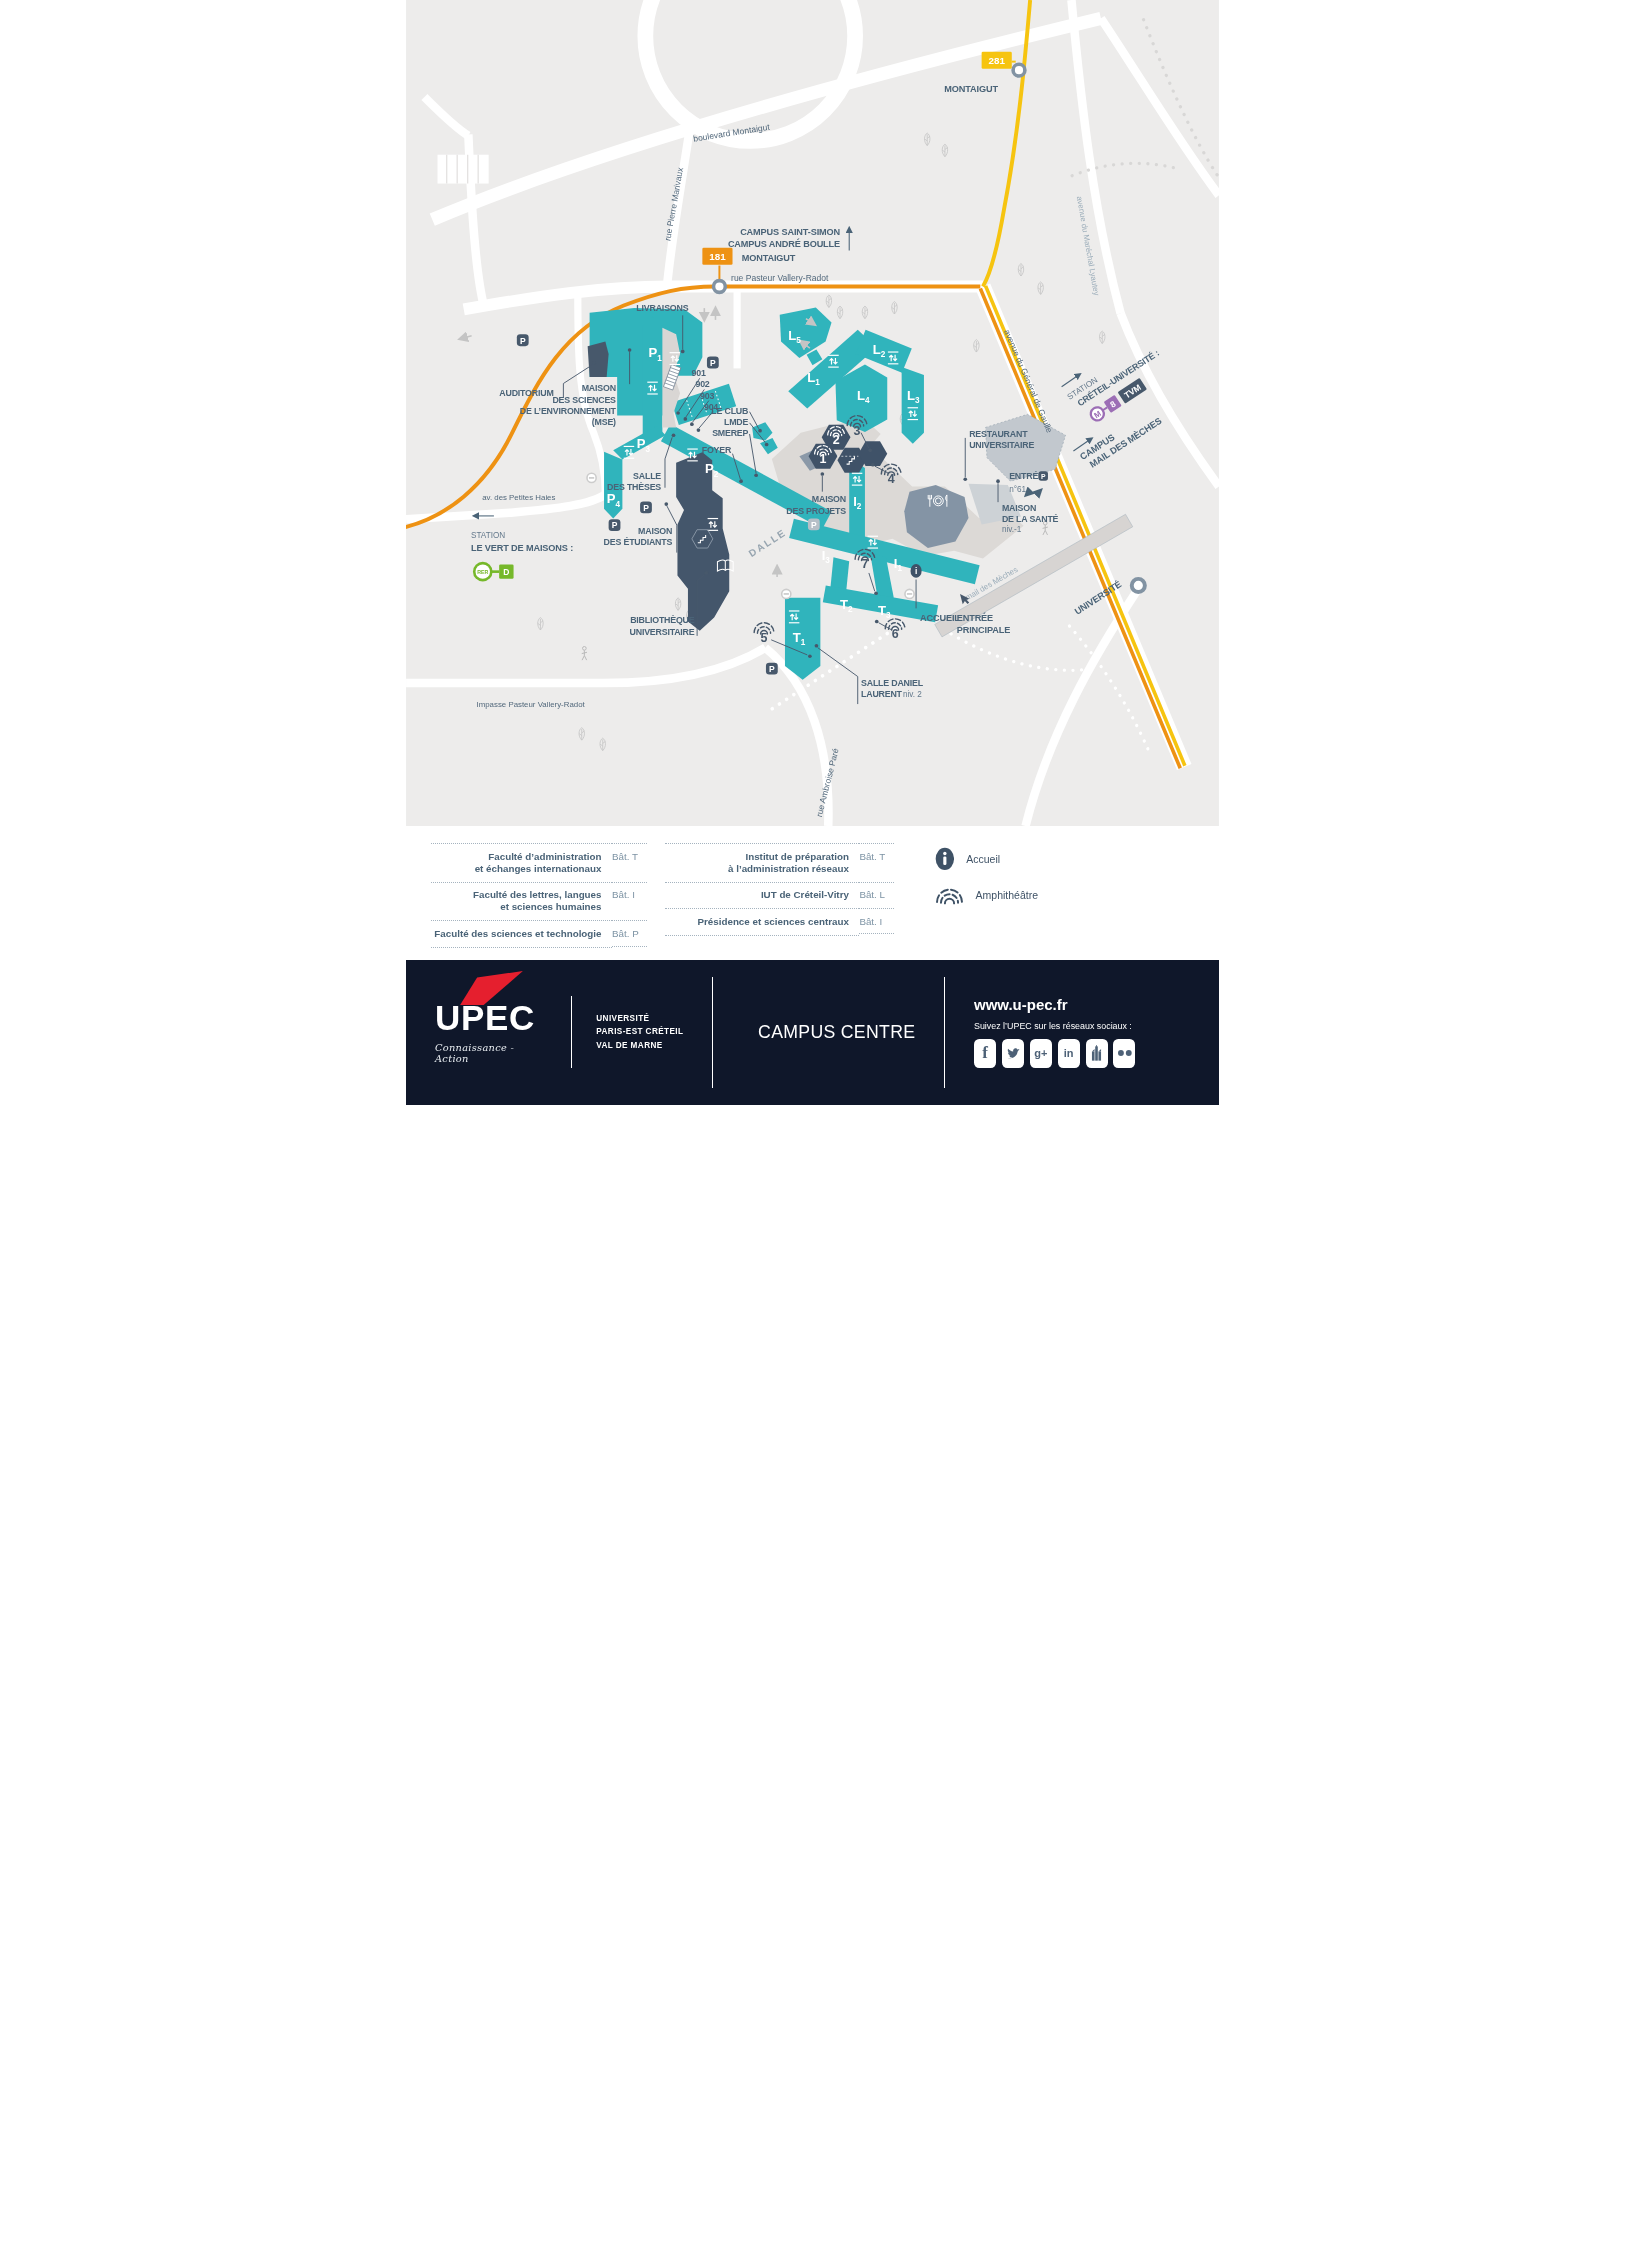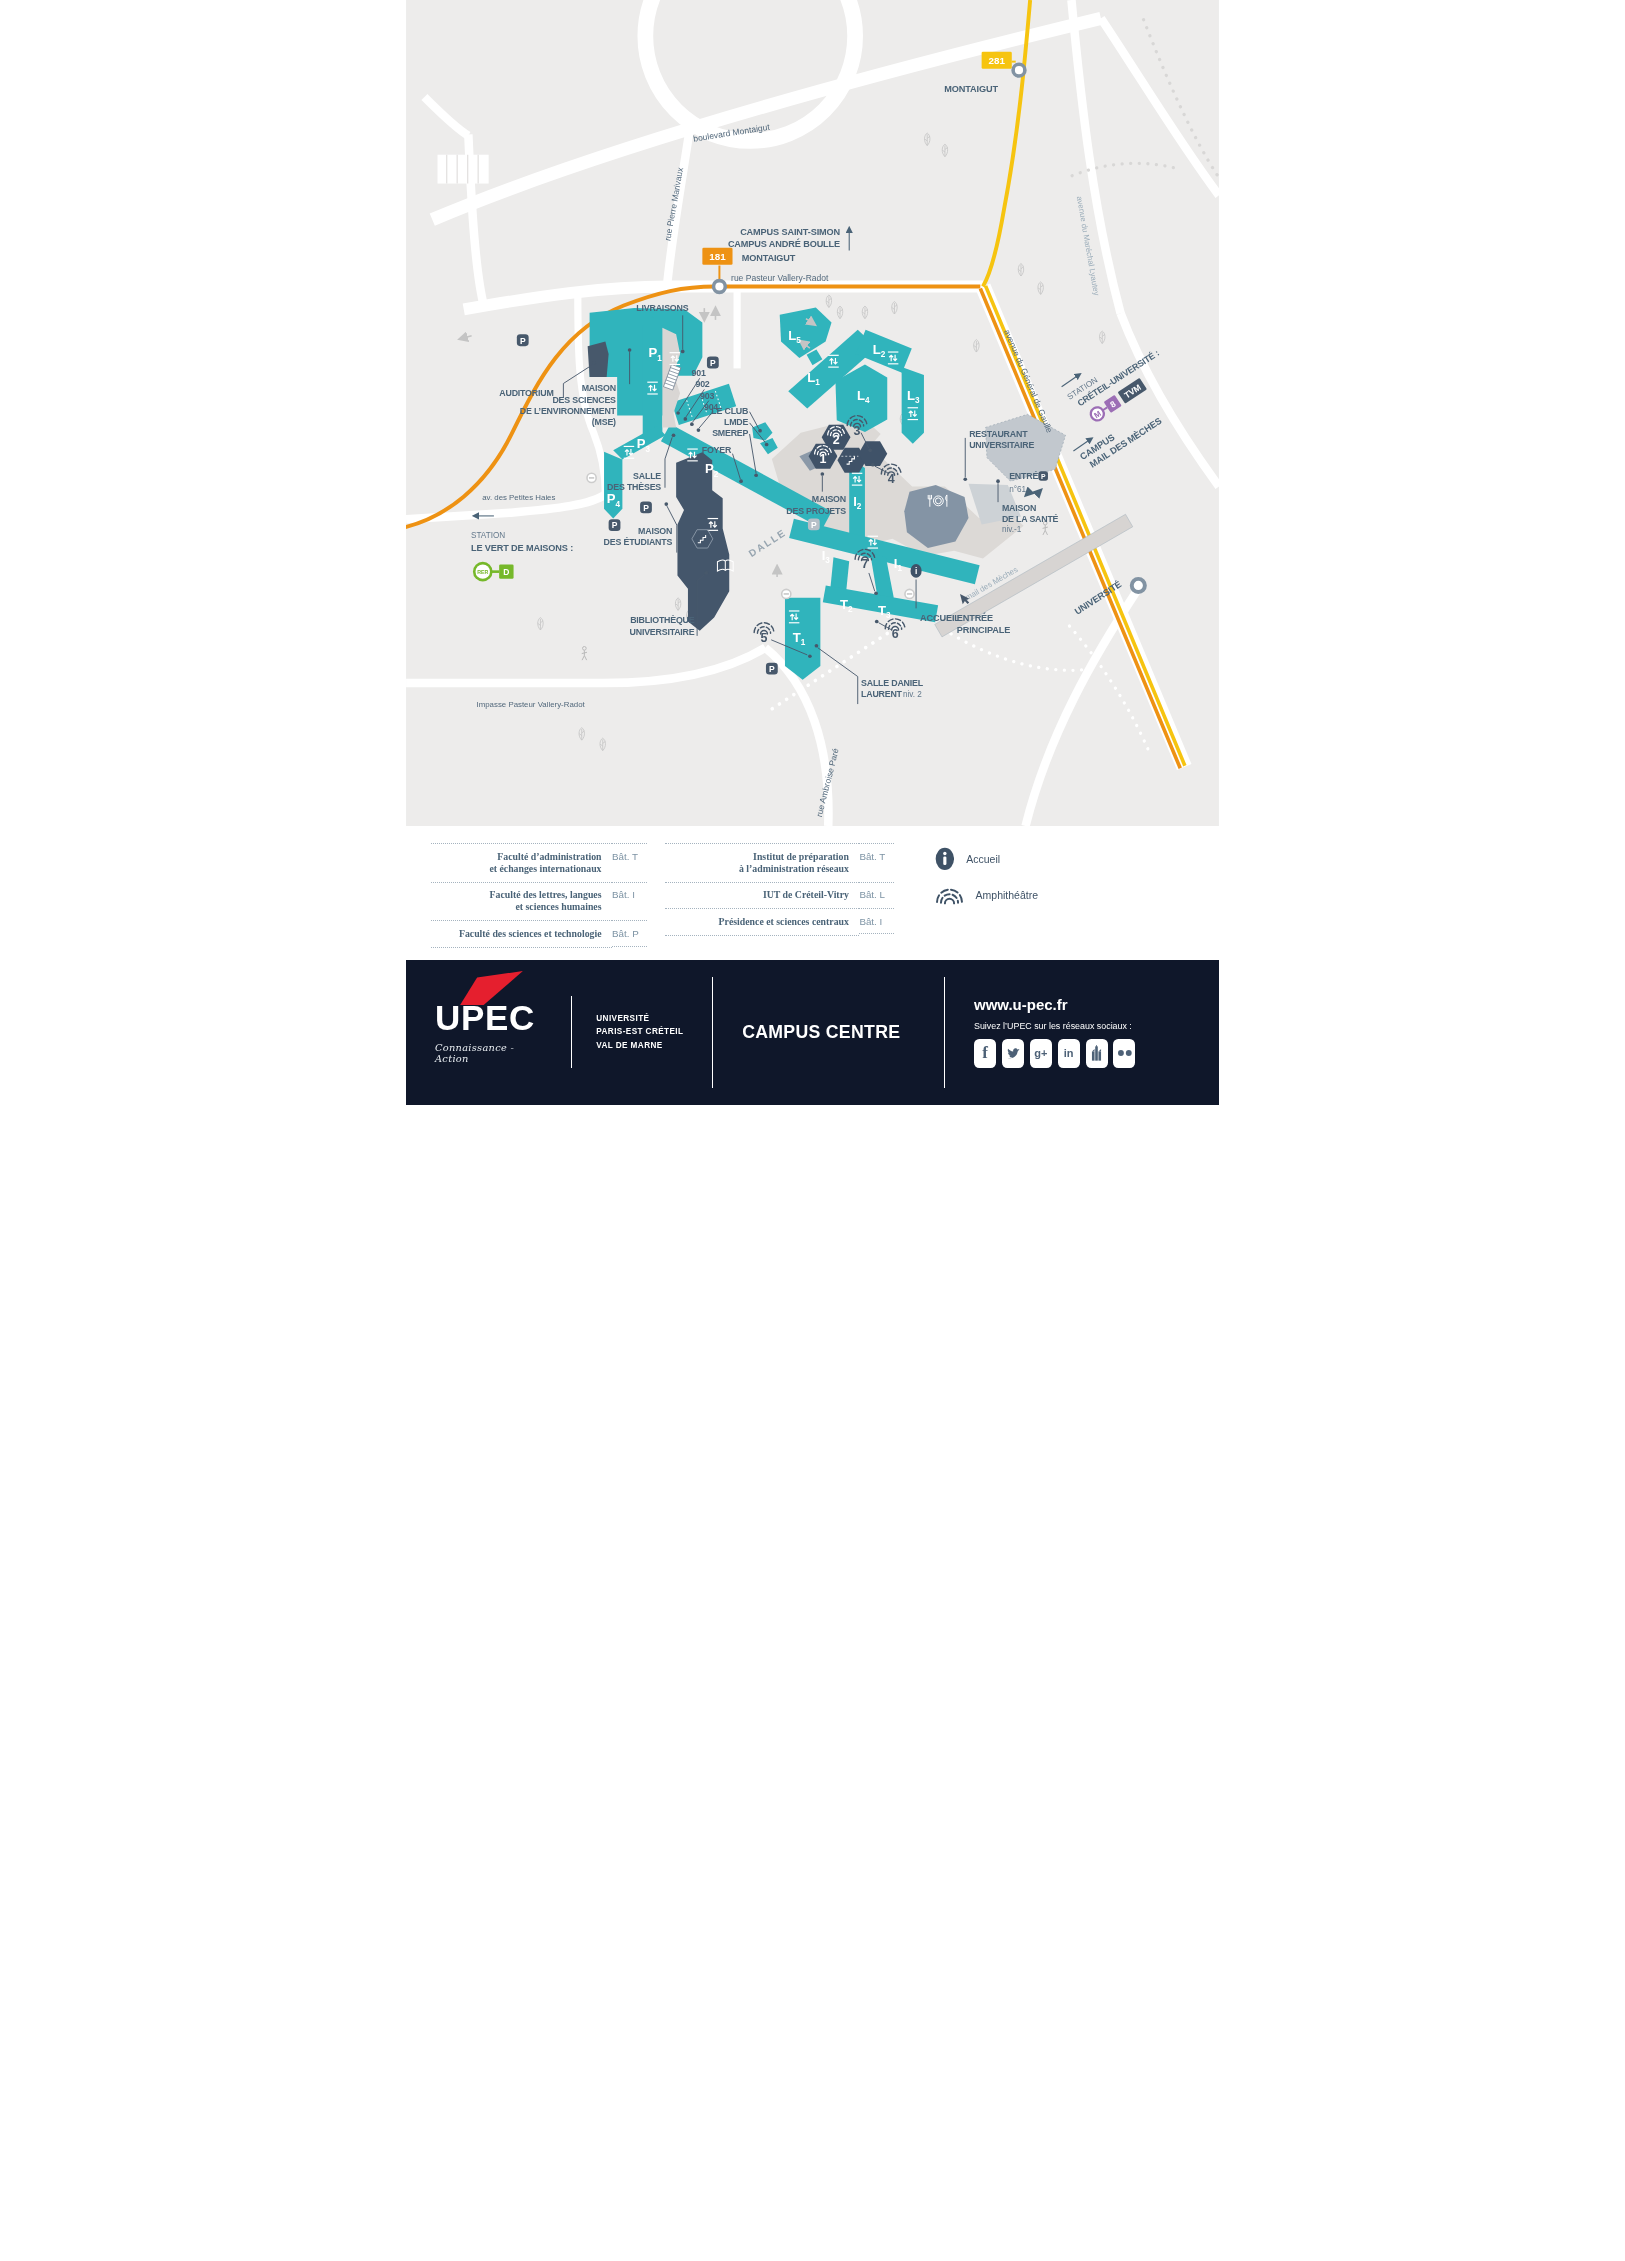--- a/index.html
+++ b/index.html
@@ -25,33 +25,33 @@
   .dot{fill:#47586b;}
   
   .legend{display:flex;padding:17px 19.7px 11.8px 25px;background:#fff;gap:18.4px;}
   .lcolA{width:216px;}
   .lcolB{width:229px;}
   .lcolC{flex:1;padding-left:22px;padding-top:3.9px;}
   .lrow{display:flex;align-items:flex-start;}
   .lrow .lname{flex:1;text-align:right;padding:6.6px 10.5px 6.6px 0;color:#4a6377;font-weight:bold;font-size:9.8px;line-height:1.25;border-top:1.3px dotted #a5b3bf;}
   .lrow .lbat{width:35px;padding:6.6px 0;color:#7d93a4;font-size:9.8px;border-top:1.3px dotted #a5b3bf;}
   .lrow:last-child .lname,.lrow:last-child .lbat{border-bottom:1.3px dotted #a5b3bf;}
-  .lrow .lname .sub{display:block;font-family:Liberation Serif, serif;}
+  .lrow .lname .sub{display:block;}
   .lcitem{display:flex;align-items:center;gap:11.8px;color:#3f5266;font-size:10.5px;margin-bottom:14.4px;}
   
   .footer{background:#0f172a;color:#fff;display:flex;align-items:center;padding:22px 29px;gap:9px;height:101px;}
   .logoblock{display:flex;align-items:center;gap:11.8px;}
   .upec{position:relative;width:111px;}
   .upec .slash{position:absolute;left:25px;top:-29px;width:63px;height:34px;}
   .upec .name{font-size:35px;font-weight:bold;letter-spacing:0.7px;line-height:1;}
   .upec .tag{font-family:"DejaVu Serif",serif;font-style:italic;font-size:9.8px;color:#e8edf1;margin-top:7px;letter-spacing:0.3px;}
   .vdiv{width:0.7px;background:#ffffff;height:72px;margin:0 13px;}
   .vdiv2{width:1.3px;background:#ffffff;height:111px;margin:0 19.7px;}
   .uniname{font-size:8.2px;font-weight:bold;letter-spacing:0.4px;line-height:1.6;}
-  .campus{flex:1;text-align:left;font-size:17.7px;font-weight:bold;letter-spacing:0.3px;}
+  .campus{flex:1;text-align:right;font-size:17.7px;font-weight:normal;letter-spacing:0.3px;}
   .social{width:216px;}
   .social .url{font-size:15px;font-weight:bold;margin-bottom:7.9px;}
   .social .follow{font-size:8.9px;margin-bottom:7.9px;}
   .sicons{display:flex;gap:5.9px;}
   .sic{width:22px;height:29px;background:#fff;border-radius:5.2px;display:flex;align-items:center;justify-content:center;color:#4d6177;font-weight:bold;font-size:13px;cursor:pointer;}
 </style>
 </head>
 <body>
 
 <div class="page">

